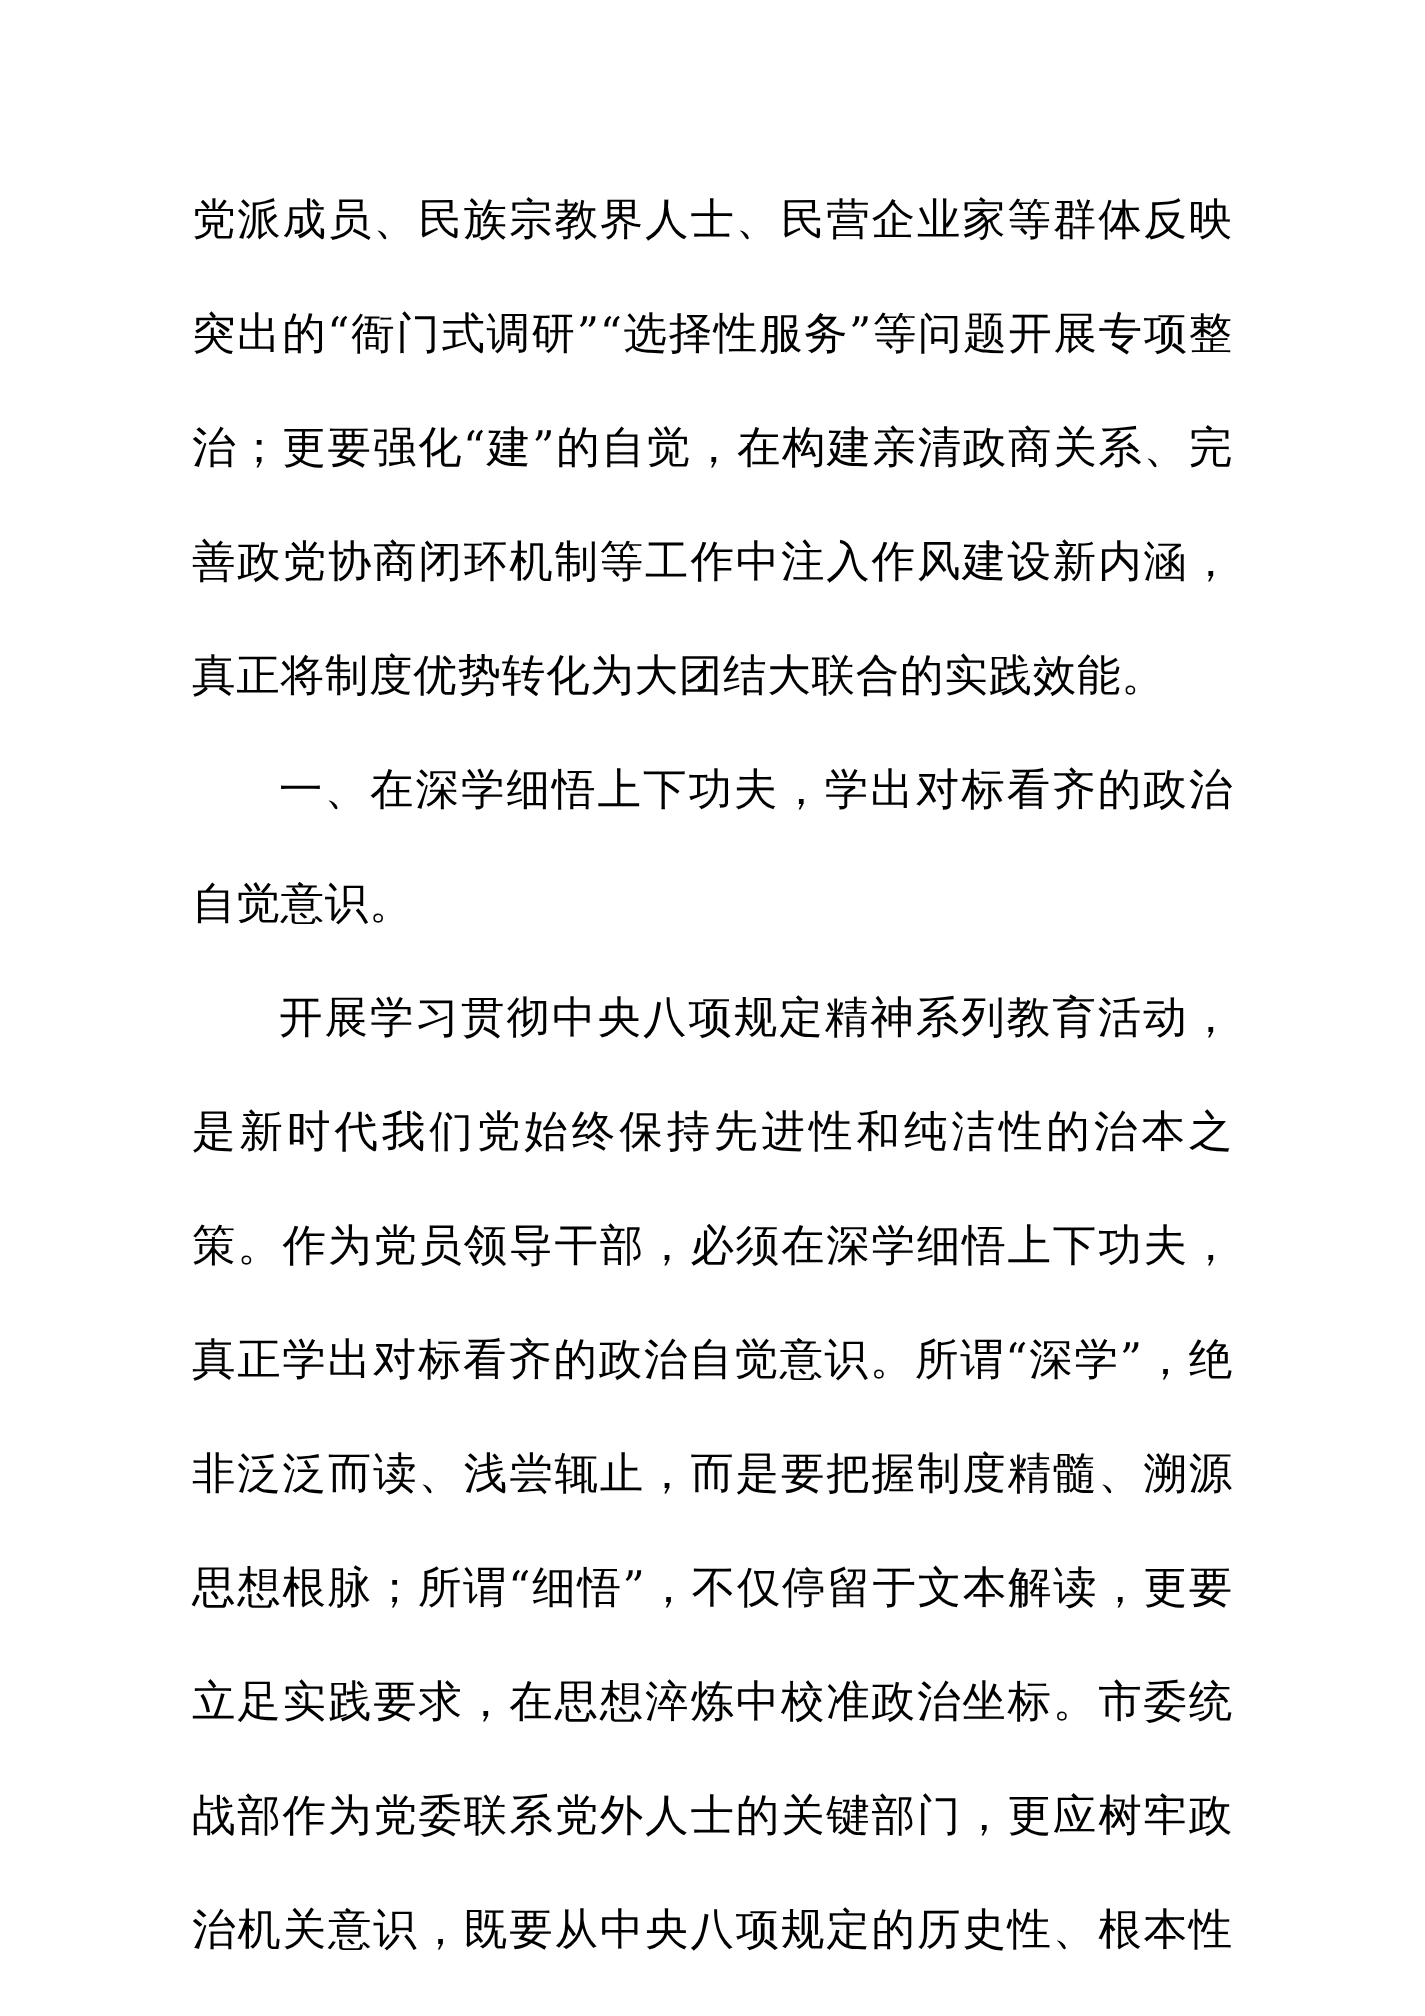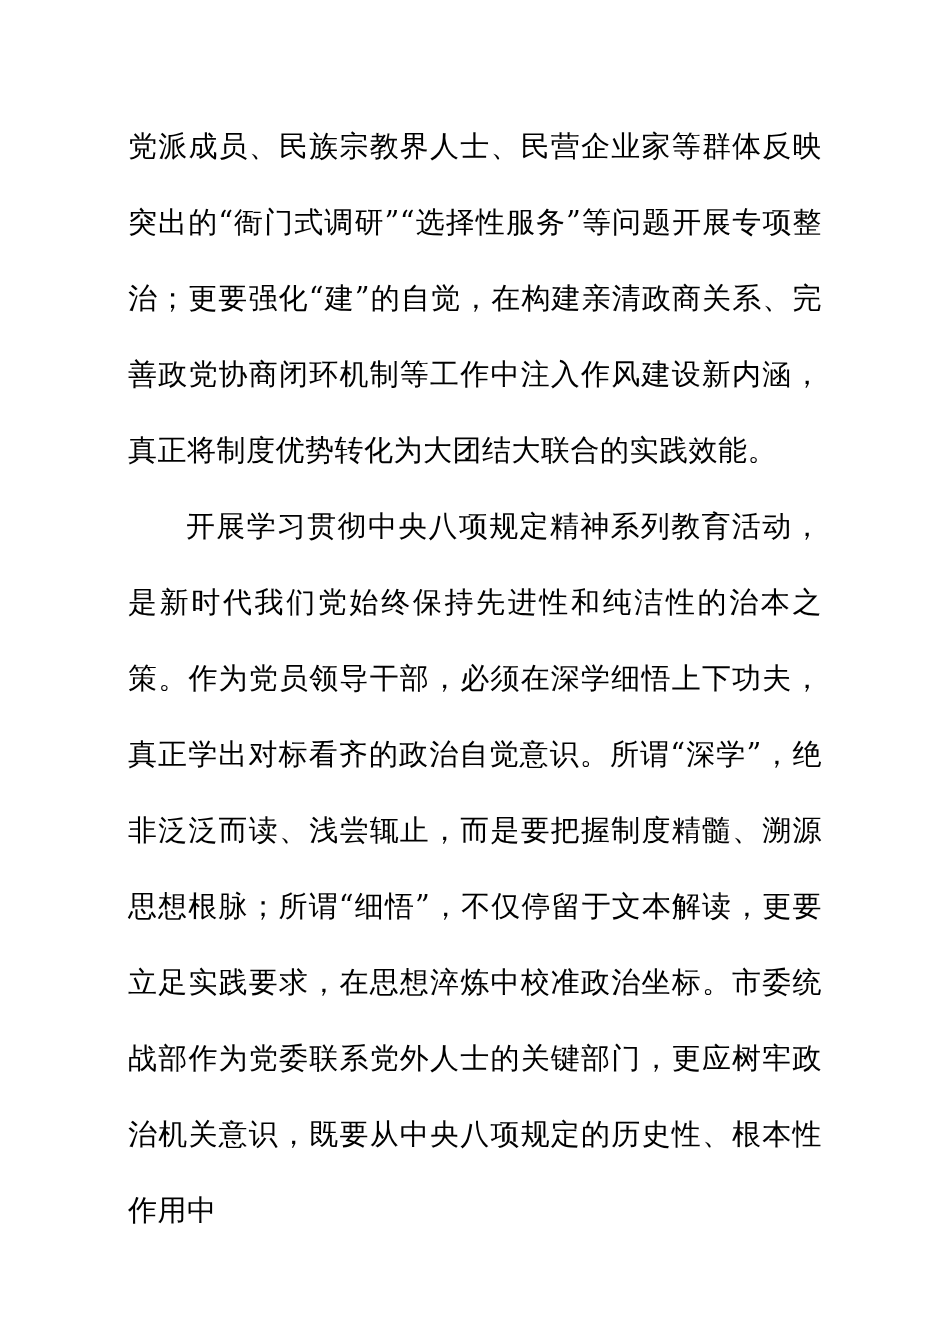--- a/index.html
+++ b/index.html
@@ -35,15 +35,16 @@
   .para.indent {
     text-indent: 58px;
   }
 </style>
 </head>
 <body>
 
 <div class="page">
   <div class="doc-body">
     <p class="para">党派成员、民族宗教界人士、民营企业家等群体反映突出的“衙门式调研”“选择性服务”等问题开展专项整治；更要强化“建”的自觉，在构建亲清政商关系、完善政党协商闭环机制等工作中注入作风建设新内涵，真正将制度优势转化为大团结大联合的实践效能。</p>
+    <p class="para indent">一、在深学细悟上下功夫，学出对标看齐的政治自觉意识。</p>
     <p class="para indent">开展学习贯彻中央八项规定精神系列教育活动，是新时代我们党始终保持先进性和纯洁性的治本之策。作为党员领导干部，必须在深学细悟上下功夫，真正学出对标看齐的政治自觉意识。所谓“深学”，绝非泛泛而读、浅尝辄止，而是要把握制度精髓、溯源思想根脉；所谓“细悟”，不仅停留于文本解读，更要立足实践要求，在思想淬炼中校准政治坐标。市委统战部作为党委联系党外人士的关键部门，更应树牢政治机关意识，既要从中央八项规定的历史性、根本性作用中</p>
   </div>
 </div>
 
 </body></html>

